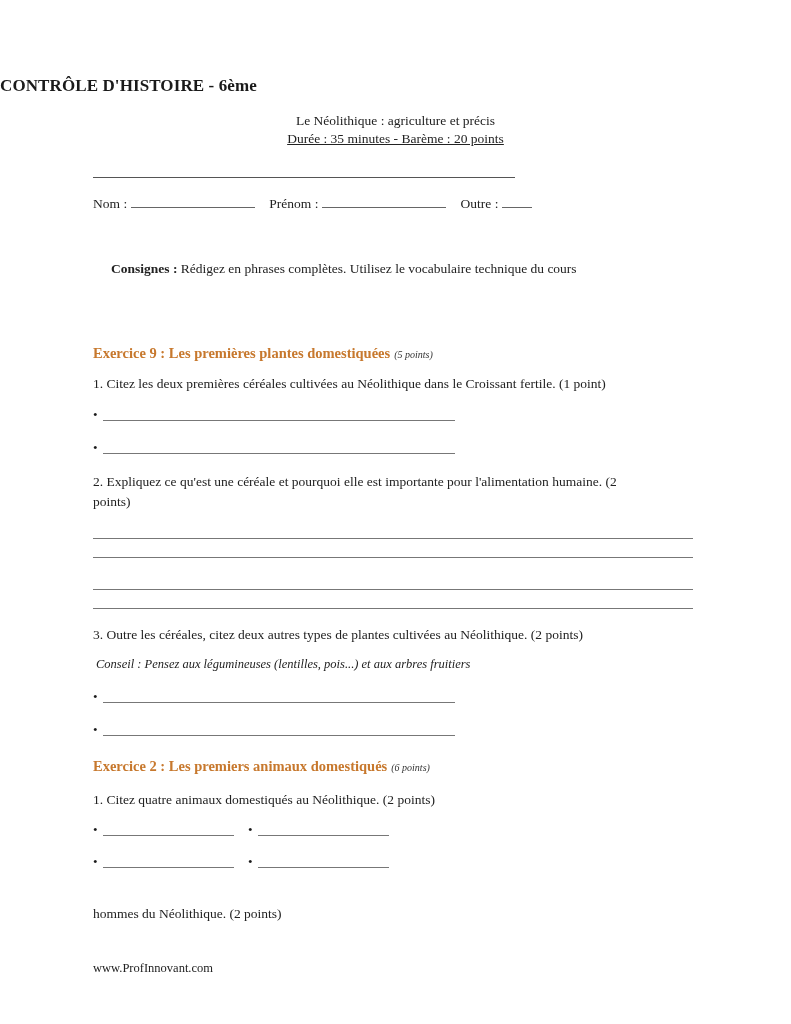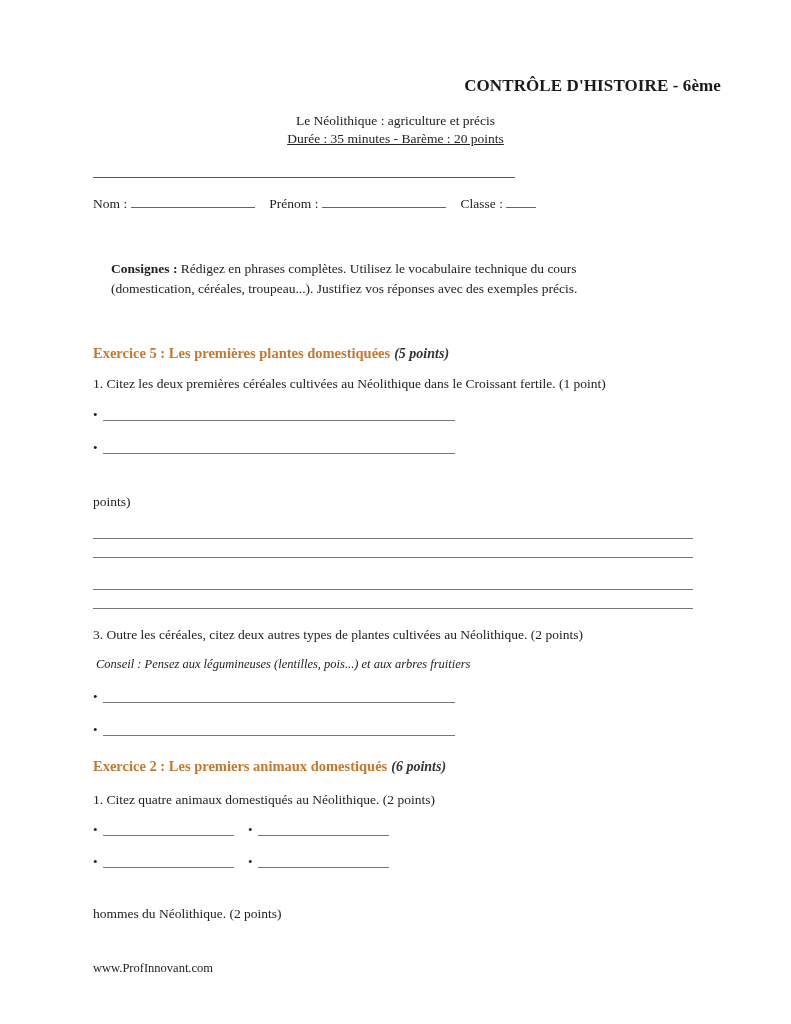--- a/index.html
+++ b/index.html
@@ -3,37 +3,37 @@
 <meta charset="utf-8">
 <style>
   html, body { margin: 0; padding: 0; background: #ffffff; }
   body {
     width: 791px; height: 1024px; position: relative; overflow: hidden;
     font-family: "Liberation Serif", "DejaVu Serif", serif;
     color: #1a1a1a;
   }
   .abs { position: absolute; }
   .title {
-    left: 0; width: 721px; top: 76px; text-align: right;
+    left: 0; width: 721px; top: 76px; text-align: left;
     font-weight: bold; font-size: 17px; letter-spacing: 0.1px;
   }
   .subtitle {
     left: 0; width: 791px; text-align: center; font-size: 13.5px; color: #222;
   }
   .body-text { font-size: 13.5px; color: #222; line-height: 20px; }
   .hr-under {
     border-bottom: 1px solid #555;
     height: 0;
   }
   .fill-line {
     display: inline-block; border-bottom: 1px solid #666; vertical-align: baseline;
     height: 1px;
   }
   .orange { color: #c7782d; font-weight: bold; font-size: 14.5px; }
-  .pts { color: #333; font-style: italic; font-weight: bold; font-size: 14px; }
+  .pts { color: #333; font-style: italic; font-weight: normal; font-size: 10px; }
   .bullet-row { font-size: 13px; display: flex; align-items: flex-end; }
   .bullet { display: inline-block; width: 10px; font-size: 13px; line-height: 1; }
   .line { border-bottom: 1.2px solid #777; height: 0; }
   .ans-line { border-bottom: 1.2px solid #777; height: 0; left: 93px; width: 600px; }
   .hint { font-style: italic; font-size: 12.5px; color: #222; }
   .footer { font-size: 12.5px; color: #222; text-align: right; }
   b.lbl { font-weight: bold; }
 </style>
 </head>
 <body>
@@ -44,47 +44,46 @@
 
 <div class="abs hr-under" style="left:93px; top:177px; width:422px;"></div>
 
 <div class="abs body-text" style="left:93px; top:194px; white-space:nowrap;">
   <span>Nom :</span>
   <span class="fill-line" style="width:124px;"></span>
   <span style="display:inline-block;width:8px;"></span>
   <span>Prénom :</span>
   <span class="fill-line" style="width:124px;"></span>
   <span style="display:inline-block;width:8px;"></span>
-  <span>Classe :</span>
+  <span>Outre :</span>
   <span class="fill-line" style="width:30px;"></span>
 </div>
 
 <div class="abs body-text" style="left:111px; top:259px; white-space:nowrap;">
   <b class="lbl">Consignes :</b><span> Rédigez en phrases complètes. Utilisez le vocabulaire technique du cours</span><br>
-  <span>(domestication, céréales, troupeau...). Justifiez vos réponses avec des exemples précis.</span>
 </div>
 
 <div class="abs" style="left:93px; top:344px; white-space:nowrap;">
-  <span class="orange">Exercice 5 : Les premières plantes domestiquées</span>
+  <span class="orange">Exercice 9 : Les premières plantes domestiquées</span>
   <span class="pts">(5 points)</span>
 </div>
 
 <div class="abs body-text" style="left:93px; top:374px; white-space:nowrap;">1. Citez les deux premières céréales cultivées au Néolithique dans le Croissant fertile. (1 point)</div>
 
 <div class="abs bullet-row" style="left:93px; top:408px;">
   <span class="bullet">•</span>
   <div class="line" style="width:352px;"></div>
 </div>
 <div class="abs bullet-row" style="left:93px; top:441px;">
   <span class="bullet">•</span>
   <div class="line" style="width:352px;"></div>
 </div>
 
 <div class="abs body-text" style="left:93px; top:472px; white-space:nowrap;">
-  <br>
+  <span>2. Expliquez ce qu'est une céréale et pourquoi elle est importante pour l'alimentation humaine. (2</span><br>
   <span>points)</span>
 </div>
 
 <div class="abs ans-line" style="top:538px;"></div>
 <div class="abs ans-line" style="top:557px;"></div>
 <div class="abs ans-line" style="top:589px;"></div>
 <div class="abs ans-line" style="top:608px;"></div>
 
 <div class="abs body-text" style="left:93px; top:625px; white-space:nowrap;">3. Outre les céréales, citez deux autres types de plantes cultivées au Néolithique. (2 points)</div>
 <div class="abs hint" style="left:96px; top:657px; white-space:nowrap;">Conseil : Pensez aux légumineuses (lentilles, pois...) et aux arbres fruitiers</div>

